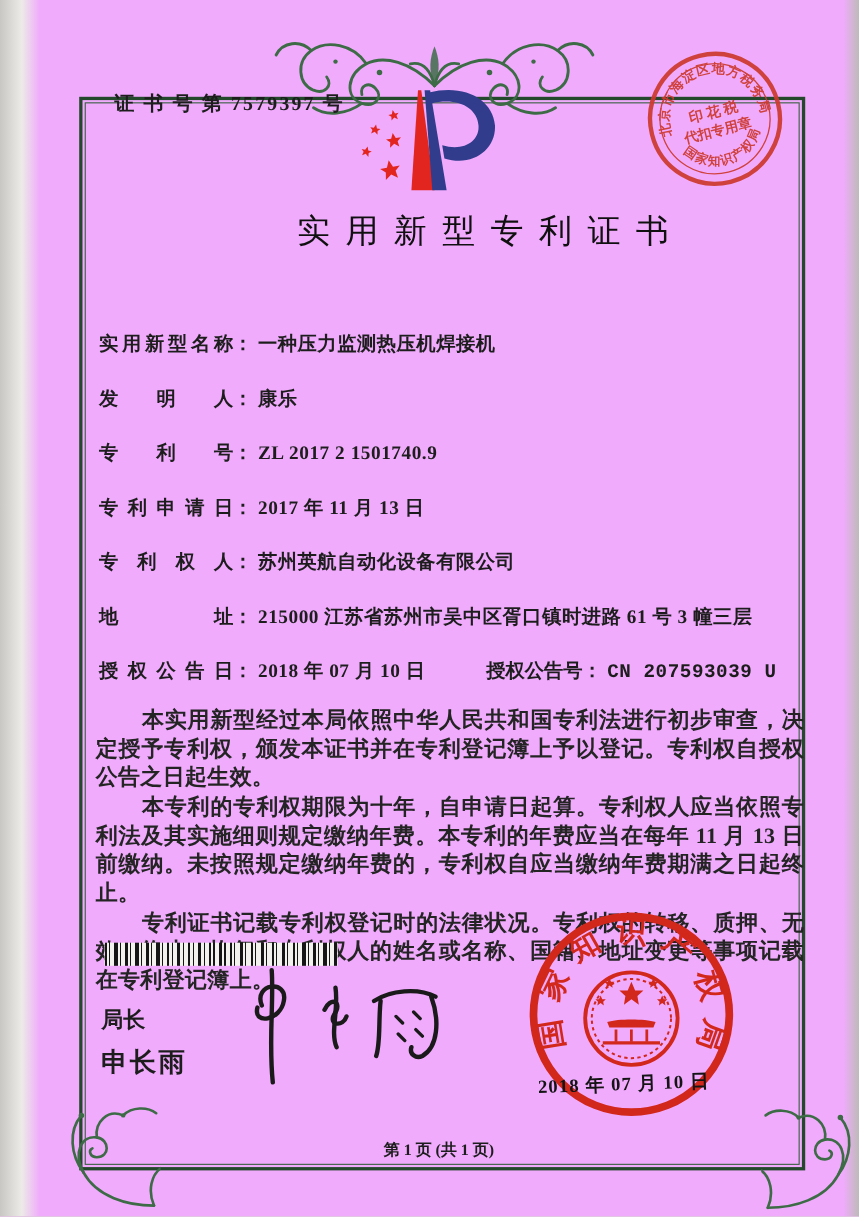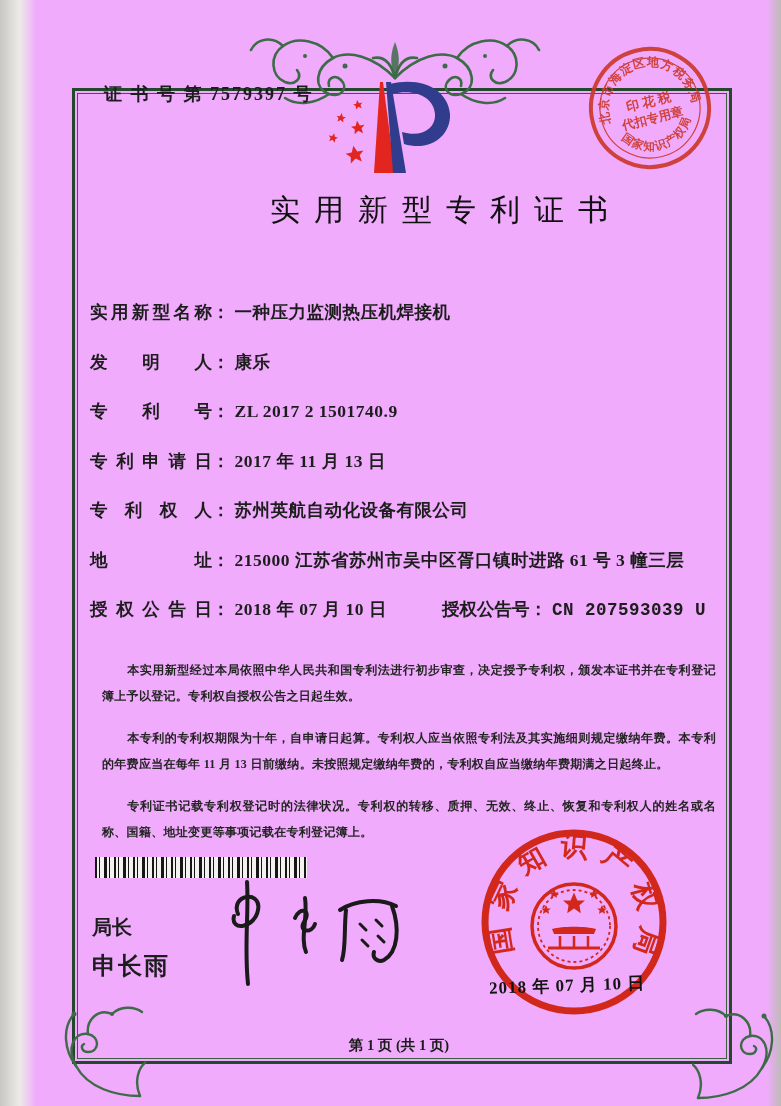--- a/index.html
+++ b/index.html
@@ -18,21 +18,21 @@
   .tax-stamp{position:absolute;left:586px;top:44px;transform:rotate(-14deg);opacity:.93;}
   .fields{position:absolute;left:90px;top:300px;width:645px;}
   .field-row{height:49.5px;font-size:17.5px;font-weight:700;white-space:nowrap;}
   .f-label{display:inline-block;width:122px;text-align:justify;text-align-last:justify;
            text-justify:inter-character;vertical-align:top;}
   .f-sep{display:inline-block;margin:0 5px 0 0;}
   .f-value{letter-spacing:.5px;text-align:right;}
   .grant-row{position:absolute;left:90px;top:597px;width:645px;font-size:17.5px;font-weight:700;white-space:nowrap;}
   .grant-no-group{position:absolute;left:352px;top:0;font-family:Liberation Mono, monospace;}
   .paragraphs{position:absolute;left:86px;top:641px;width:646px;}
-  .paragraphs p{margin:16px;text-indent:2.1em;font-size:12px;line-height:26px;font-weight:700;
+  .paragraphs p{margin:1px;text-indent:2.1em;font-size:20px;line-height:26px;font-weight:700;
                 color:#242424;text-align:justify;letter-spacing:.3px;}
   .barcode{position:absolute;left:95px;top:857px;width:212px;height:21px;
         background:repeating-linear-gradient(90deg,#161616 0 2px,#f4f2ee 2px 4px,#161616 4px 5px,
         #f4f2ee 5px 9px,#161616 9px 12px,#f4f2ee 12px 14px,#161616 14px 15px,#f4f2ee 15px 19px);}
   .signer-title{position:absolute;left:92px;top:914px;font-size:20px;font-weight:700;}
   .signer-name{position:absolute;left:92px;top:950px;font-size:24px;font-weight:700;letter-spacing:2px;}
   .signature{position:absolute;left:200px;top:876px;}
   .seal{position:absolute;left:476px;top:826px;}
   .seal-date{position:absolute;left:489px;top:974px;font-size:17px;font-weight:700;
              letter-spacing:1px;color:#141414;transform:rotate(-2deg);}

